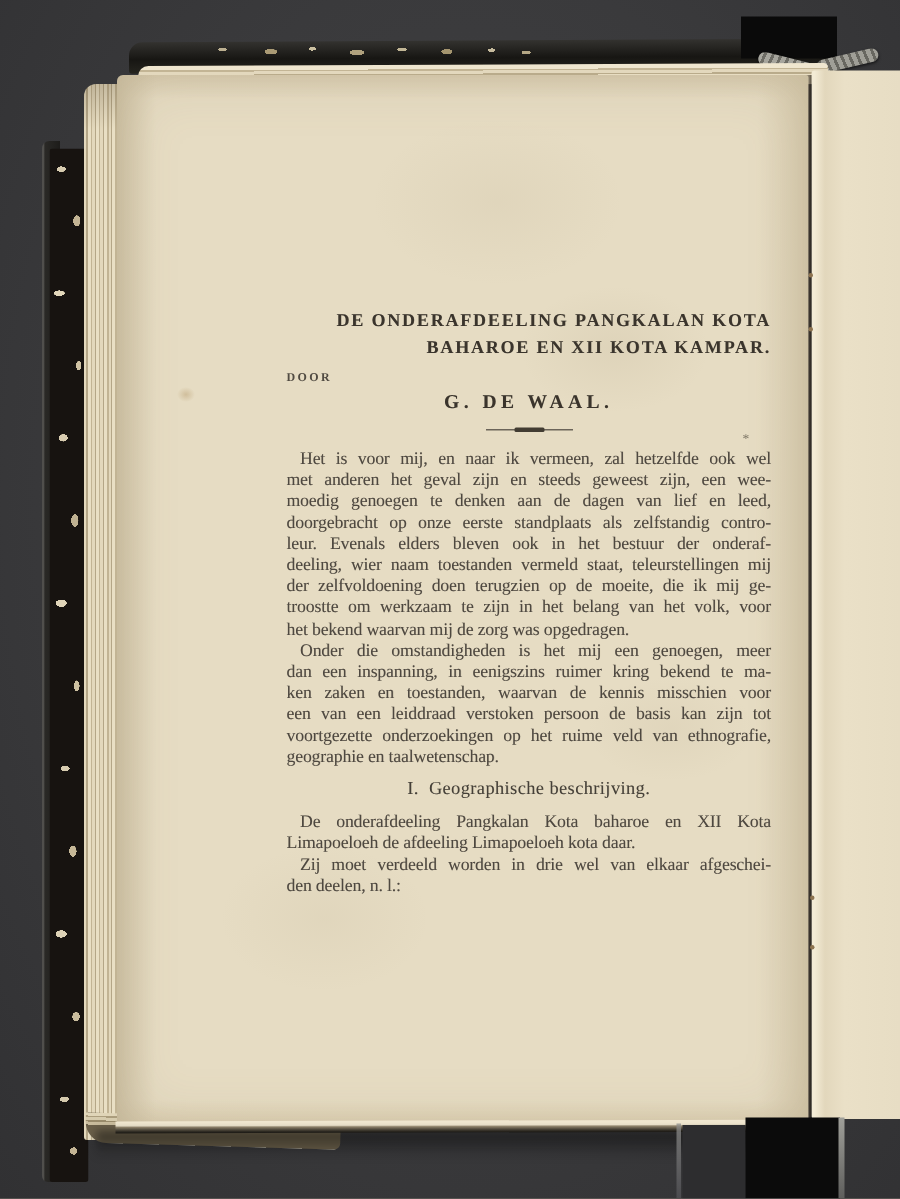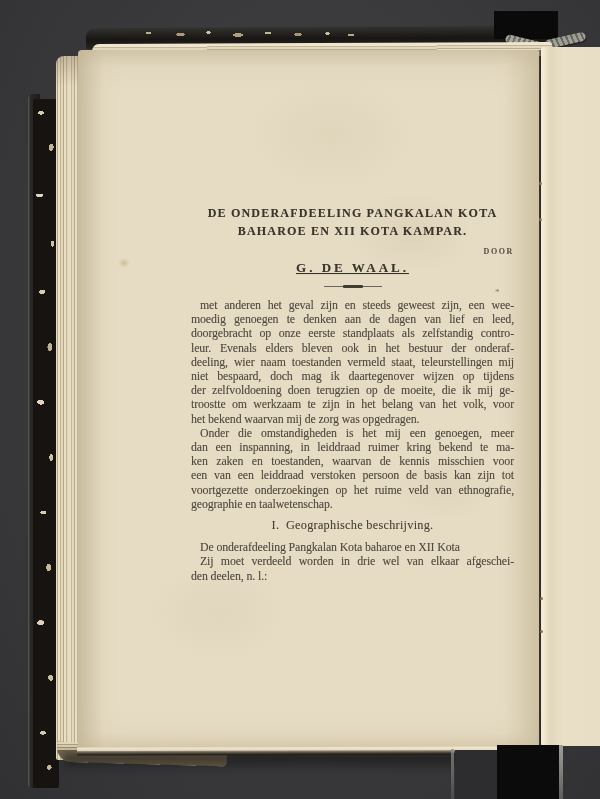--- a/index.html
+++ b/index.html
@@ -90,25 +90,25 @@
   
   .slot-dark{position:absolute;left:455px;top:750px;width:42px;height:49px;background:#2d2d2f;}
   .slot-black{position:absolute;left:497px;top:745px;width:63px;height:54px;background:#0b0b0b;}
   .slot-line-left{position:absolute;left:451px;top:749px;width:3px;height:50px;opacity:.75;
       background:linear-gradient(180deg,#8f8f8d,#525256);}
   .slot-line-right{position:absolute;left:559px;top:745px;width:4px;height:54px;
       background:linear-gradient(180deg,#a0a09a,#5e5e5c);}
 
   
   .content{position:absolute;left:113px;top:154px;width:323px;color:#4e4840;}
-  .title-block{color:#3a342c;font-weight:bold;font-size:12px;line-height:18px;text-align:center;
+  .title-block{color:#3a342c;font-weight:bold;font-size:12px;line-height:18px;text-align:right;
       letter-spacing:1.2px;text-shadow:.2px .2px 0 rgba(58,52,44,.35);}
-  .byline{margin-top:7px;text-align:right;font-size:8px;letter-spacing:1.6px;color:#514b42;font-weight:bold;}
+  .byline{margin-top:7px;text-align:left;font-size:8px;letter-spacing:1.6px;color:#514b42;font-weight:bold;}
   .author{margin-top:4px;text-align:center;font-size:13px;letter-spacing:3px;color:#3a342c;font-weight:bold;
-      text-shadow:.2px .2px 0 rgba(58,52,44,.3);text-decoration:underline;}
+      text-shadow:.2px .2px 0 rgba(58,52,44,.3);}
   .rule{position:relative;margin:8px auto 0;width:58px;height:4px;}
   .rule .thin{position:absolute;left:0;right:0;top:2px;height:1px;background:#6b6459;}
   .rule .thick{position:absolute;left:50%;top:1px;width:20px;height:3px;transform:translateX(-50%);
       background:#423c32;border-radius:1px;}
   .body-text{margin-top:10px;font-size:11.8px;line-height:14.2px;letter-spacing:-0.1px;
       text-shadow:.2px .2px 0 rgba(70,62,52,.28);}
   .para{margin:0;}
   .para .tline{text-align:justify;text-align-last:justify;}
   .para .tline:last-child{text-align-last:left;}
   .para .tline:first-child{text-indent:9px;}
@@ -151,41 +151,42 @@
       </div>
       <div class="byline">DOOR</div>
       <div class="author">G. DE WAAL.</div>
       <div class="rule">
         <div class="thin"></div>
         <div class="thick"></div>
       </div>
 
       <div class="body-text">
         <div class="para">
+            <div class="tline">Het is voor mij, en naar ik vermeen, zal hetzelfde ook wel</div>
             <div class="tline">met anderen het geval zijn en steeds geweest zijn, een wee-</div>
             <div class="tline">moedig genoegen te denken aan de dagen van lief en leed,</div>
             <div class="tline">doorgebracht op onze eerste standplaats als zelfstandig contro-</div>
             <div class="tline">leur. Evenals elders bleven ook in het bestuur der onderaf-</div>
             <div class="tline">deeling, wier naam toestanden vermeld staat, teleurstellingen mij</div>
-            <div class="tline">niet bespaard, doch mag ik daartegenover wijzen op tijdens</div>
             <div class="tline">der zelfvoldoening doen terugzien op de moeite, die ik mij ge-</div>
             <div class="tline">troostte om werkzaam te zijn in het belang van het volk, voor</div>
             <div class="tline">het bekend waarvan mij de zorg was opgedragen.</div>
           </div>
         <div class="para">
             <div class="tline">Onder die omstandigheden is het mij een genoegen, meer</div>
-            <div class="tline">dan een inspanning, in leiddraad ruimer kring bekend te ma-</div>
+            <div class="tline">dan een inspanning, in eenigszins ruimer kring bekend te ma-</div>
             <div class="tline">ken zaken en toestanden, waarvan de kennis misschien voor</div>
             <div class="tline">een van een leiddraad verstoken persoon de basis kan zijn tot</div>
             <div class="tline">voortgezette onderzoekingen op het ruime veld van ethnografie,</div>
             <div class="tline">geographie en taalwetenschap.</div>
           </div>
         <div class="section-heading">I.  Geographische beschrijving.</div>
         <div class="para">
             <div class="tline">De onderafdeeling Pangkalan Kota baharoe en XII Kota</div>
+            <div class="tline">Limapoeloeh de afdeeling Limapoeloeh kota daar.</div>
           </div>
         <div class="para">
             <div class="tline">Zij moet verdeeld worden in drie wel van elkaar afgeschei-</div>
             <div class="tline">den deelen, n. l.:</div>
           </div>
       </div>
     </div>
   </div>
 
   <div class="page-bottom-edge"></div>

